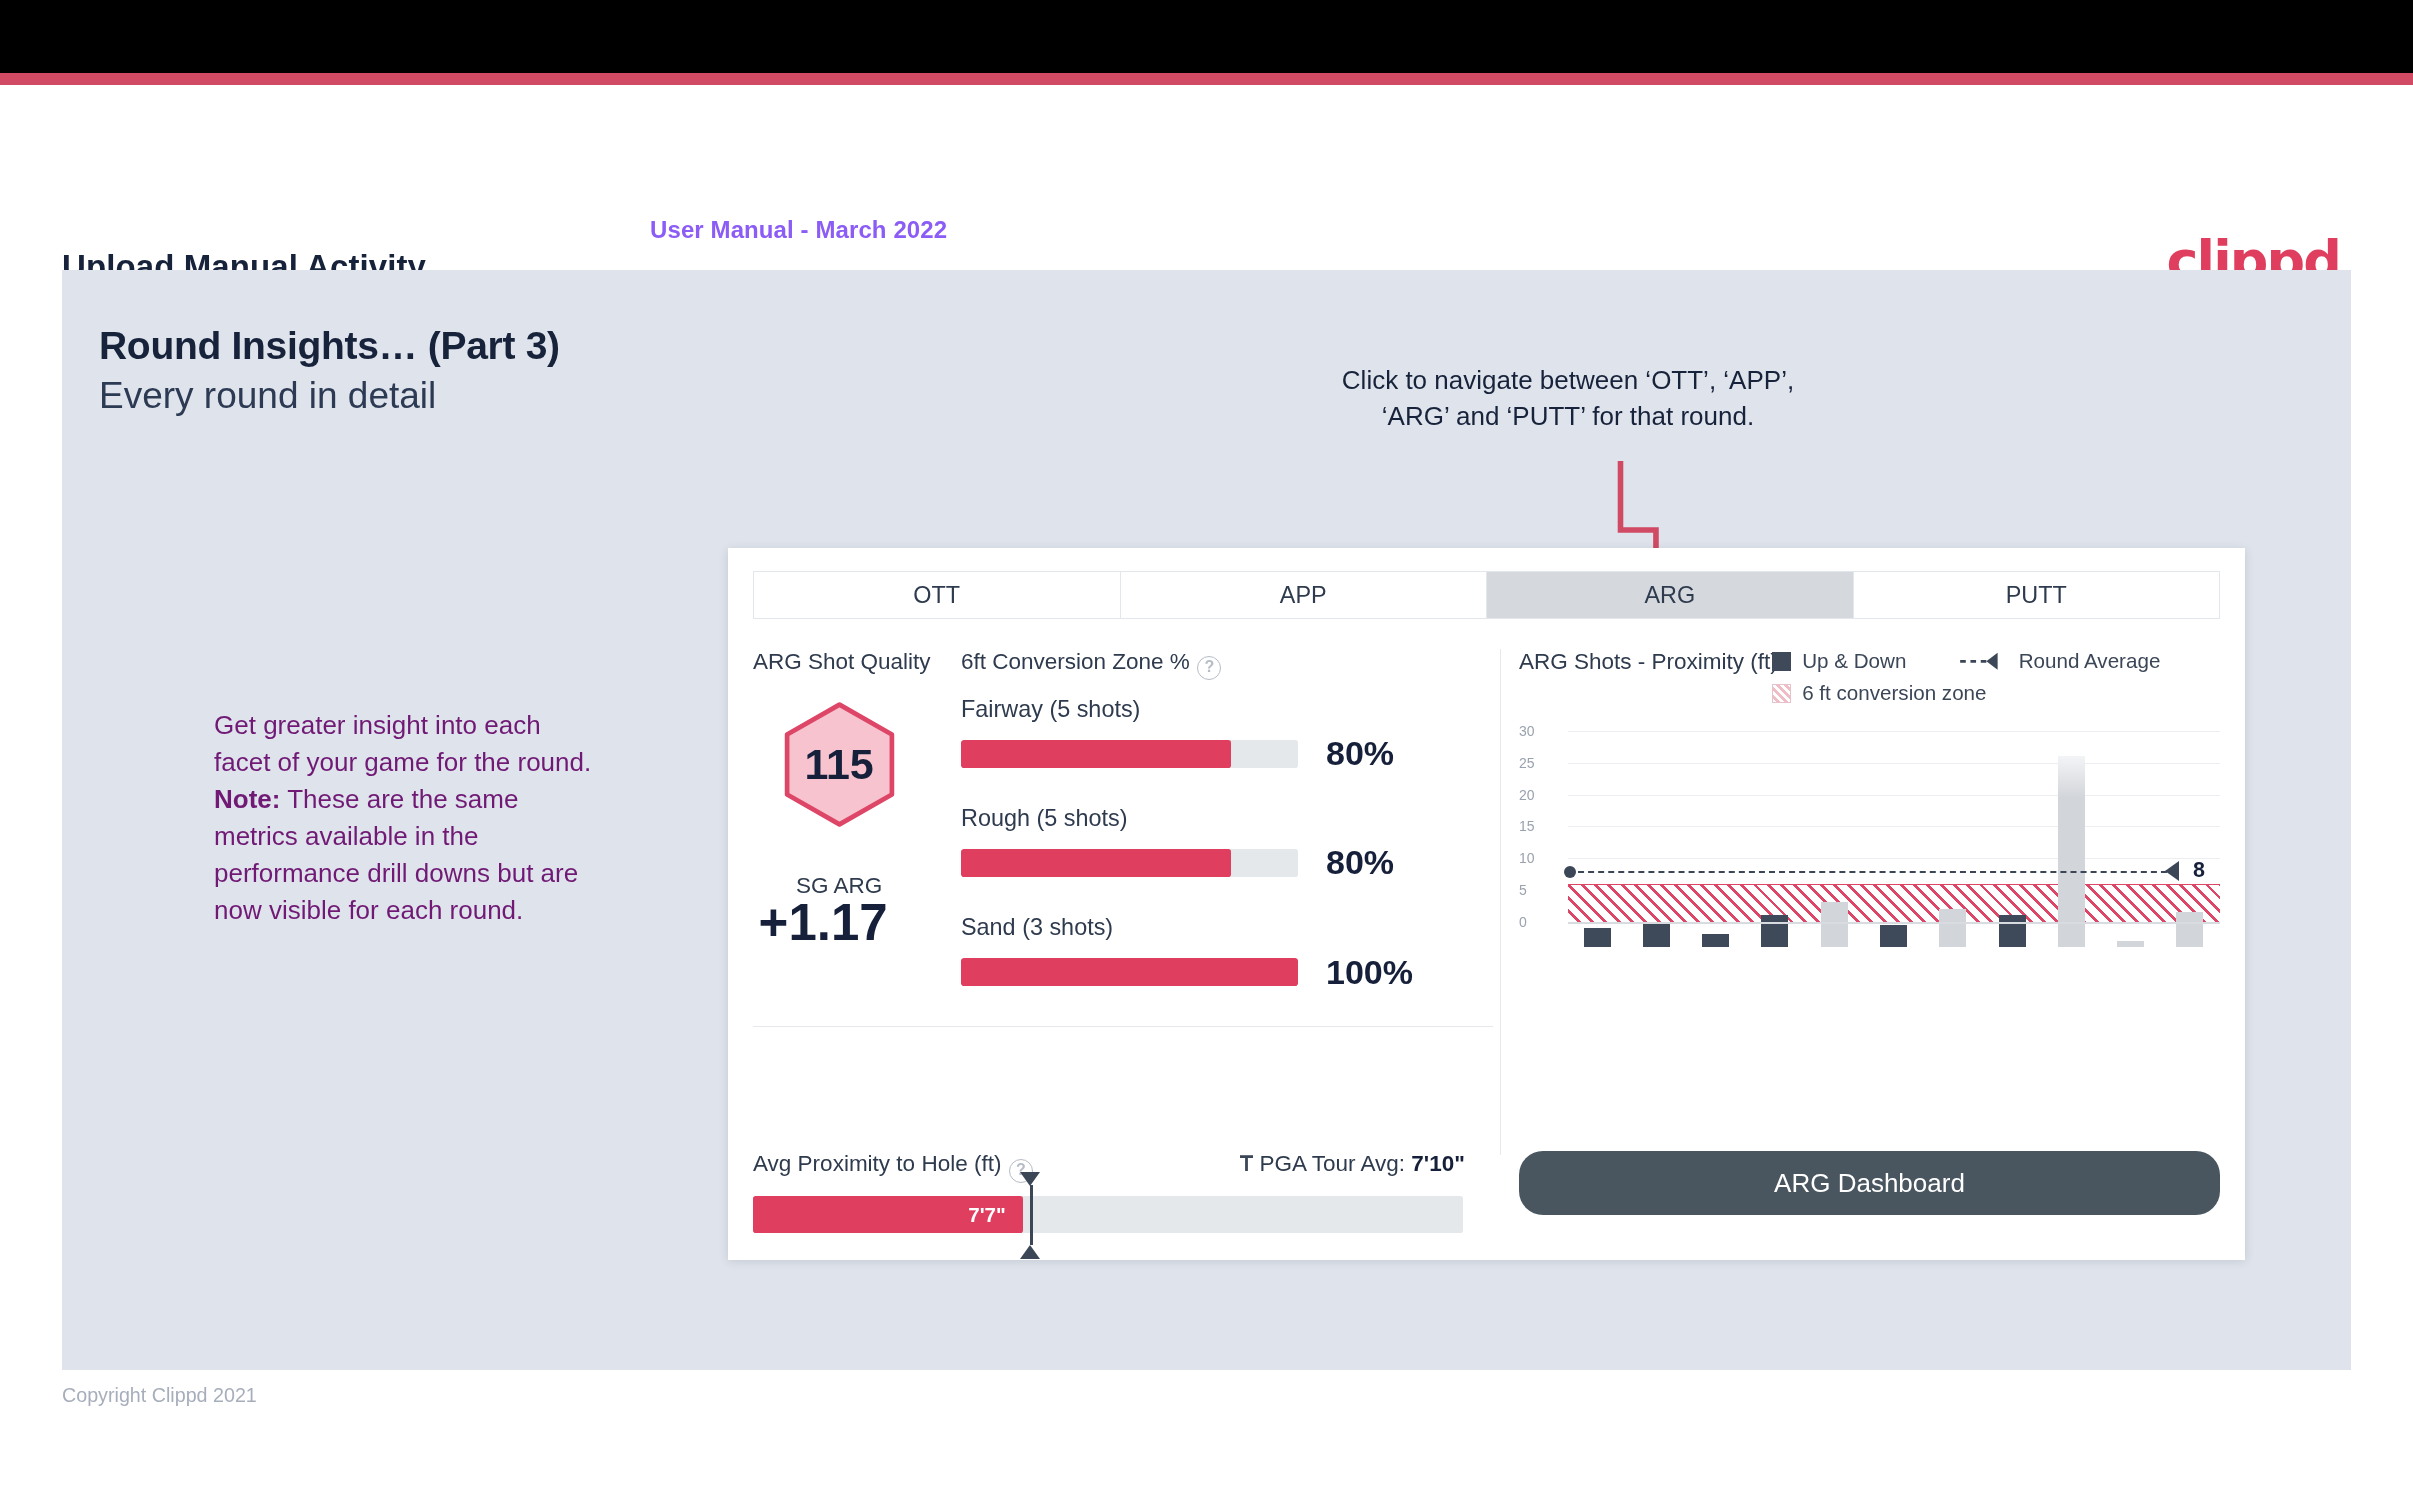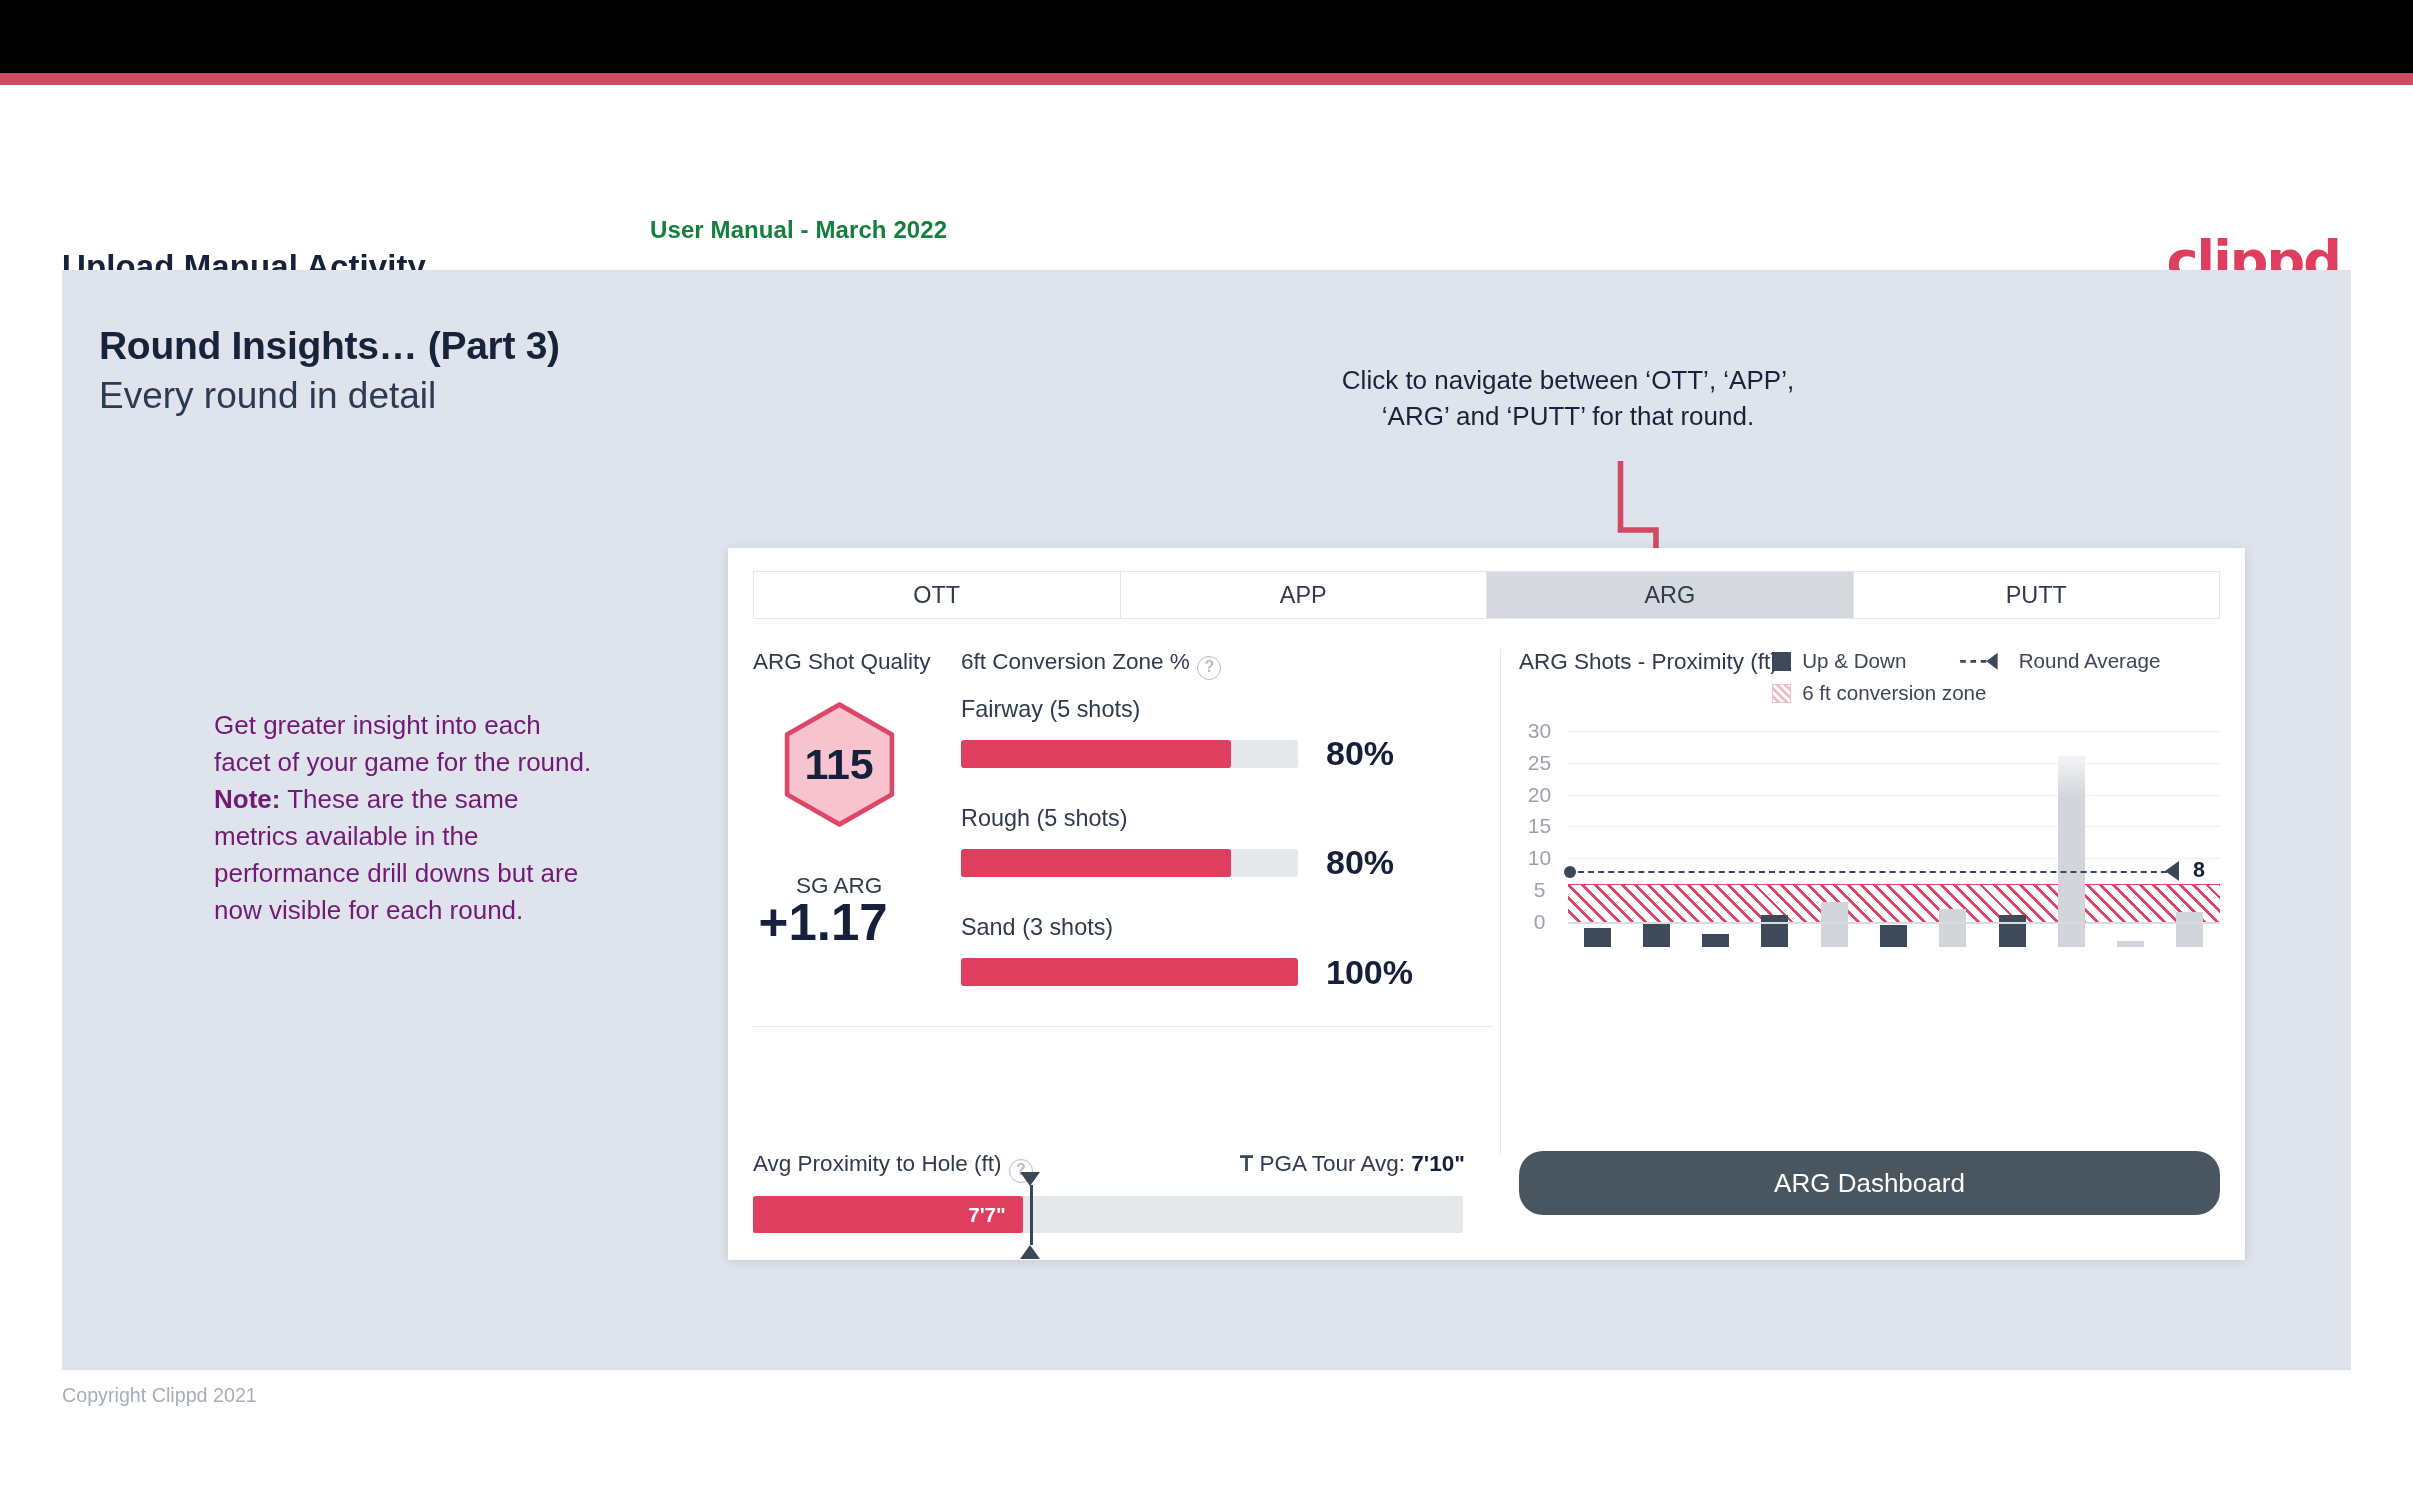--- a/index.html
+++ b/index.html
@@ -10,21 +10,21 @@
     overflow: hidden;
   }
   .stage { position: relative; width: 2413px; height: 1508px; background: #ffffff; }
 
   .letterbox-top { position: absolute; left: 0; top: 0; width: 2413px; height: 73px; background: #000000; }
   .brand-stripe  { position: absolute; left: 0; top: 73px; width: 2413px; height: 12px; background: #d04a63; }
 
   
   .slide-header { position: absolute; left: 0; top: 85px; width: 2413px; height: 161px; background: #ffffff; }
   .hdr-left  { position: absolute; left: 62px;  top: 131px; font-size: 33px; color: #17223b; font-weight: 700; letter-spacing: 0.1px; margin-top: 32px; }
-  .hdr-mid   { position: absolute; left: 650px; top: 131px; font-size: 24px; color: #15803d; font-weight: 600; letter-spacing: 0.1px; }
+  .hdr-mid   { position: absolute; left: 650px; top: 131px; font-size: 24px; color: #8b5cf6; font-weight: 600; letter-spacing: 0.1px; }
   .logo { position: absolute; right: 73px; top: 133px; font-size: 54px; font-weight: 700; color: #e03e5e;
           letter-spacing: -1.9px; line-height: 1; font-family: "DejaVu Sans", sans-serif; margin-top: 16px; }
   .hdr-rule { position: absolute; left: 62px; top: 240px; width: 2289px; height: 2.8px; background: #e8879b; }
 
   
   .slide-body { position: absolute; left: 62px; top: 270px; width: 2289px; height: 1100px; background: #dfe4ec; }
 
   .title-main { position: absolute; left: 99px; top: 324px; font-size: 39px; font-weight: 700; color: #17223b; letter-spacing: -0.3px; }
   .title-sub  { position: absolute; left: 99px; top: 375px; font-size: 37px; font-weight: 400; color: #2c3a53; }
 
@@ -106,22 +106,22 @@
   .legend { position: absolute; left: 253px; top: 0px; width: 450px; font-size: 20.6px; color: #3b4657; }
   .lg-row { display: flex; align-items: center; height: 32px; }
   .lg-sw-solid { width: 19px; height: 19px; background: #3e4a59; margin-right: 11.2px; }
   .lg-sw-hatch { width: 19px; height: 19px; margin-right: 11.2px;
                  background: repeating-linear-gradient(45deg,#ffffff 0 2.8px,#f0bdc7 2.8px 5.6px);
                  border: 0.9px solid #e7c2cb; }
   .lg-dash { width: 49px; height: 20.6px; margin-right: 9.4px; }
   .lg-gap { width: 54px; }
 
   .chart { position: absolute; left: 0px; top: 73px; width: 701px; height: 229px; }
-  .ytick { position: absolute; left: 0; width: 41px; text-align: center;
-           font-size: 21px; color: #9aa2ae; transform: translateY(-50%); }
+  .ytick { position: absolute; left: 0; width: 41px; text-align: left;
+           font-size: 14px; color: #9aa2ae; transform: translateY(-50%); }
   .gridline { position: absolute; left: 49px; right: 0; height: 0.9px; background: #eceef1; }
   .zone { position: absolute; left: 49px; right: 0;
           background: repeating-linear-gradient(45deg,#ffffff 0 6.6px,#de4668 6.6px 9.4px);
           border-top: 1.9px solid #de4668; }
   .bar { position: absolute; bottom: 0; }
   .bar.ud  { background: #3e4a59; }
   .bar.pl  { background: #d2d5da; }
   .bar.tall { background: linear-gradient(to bottom,#f3f4f6 0%,#d2d5da 22%,#d2d5da 100%); }
   .avgline { position: absolute; left: 49px; height: 0; border-top: 2.8px dashed #3b4657; }
   .avgdot  { position: absolute; width: 12px; height: 12px; border-radius: 50%; background: #3b4657; }

